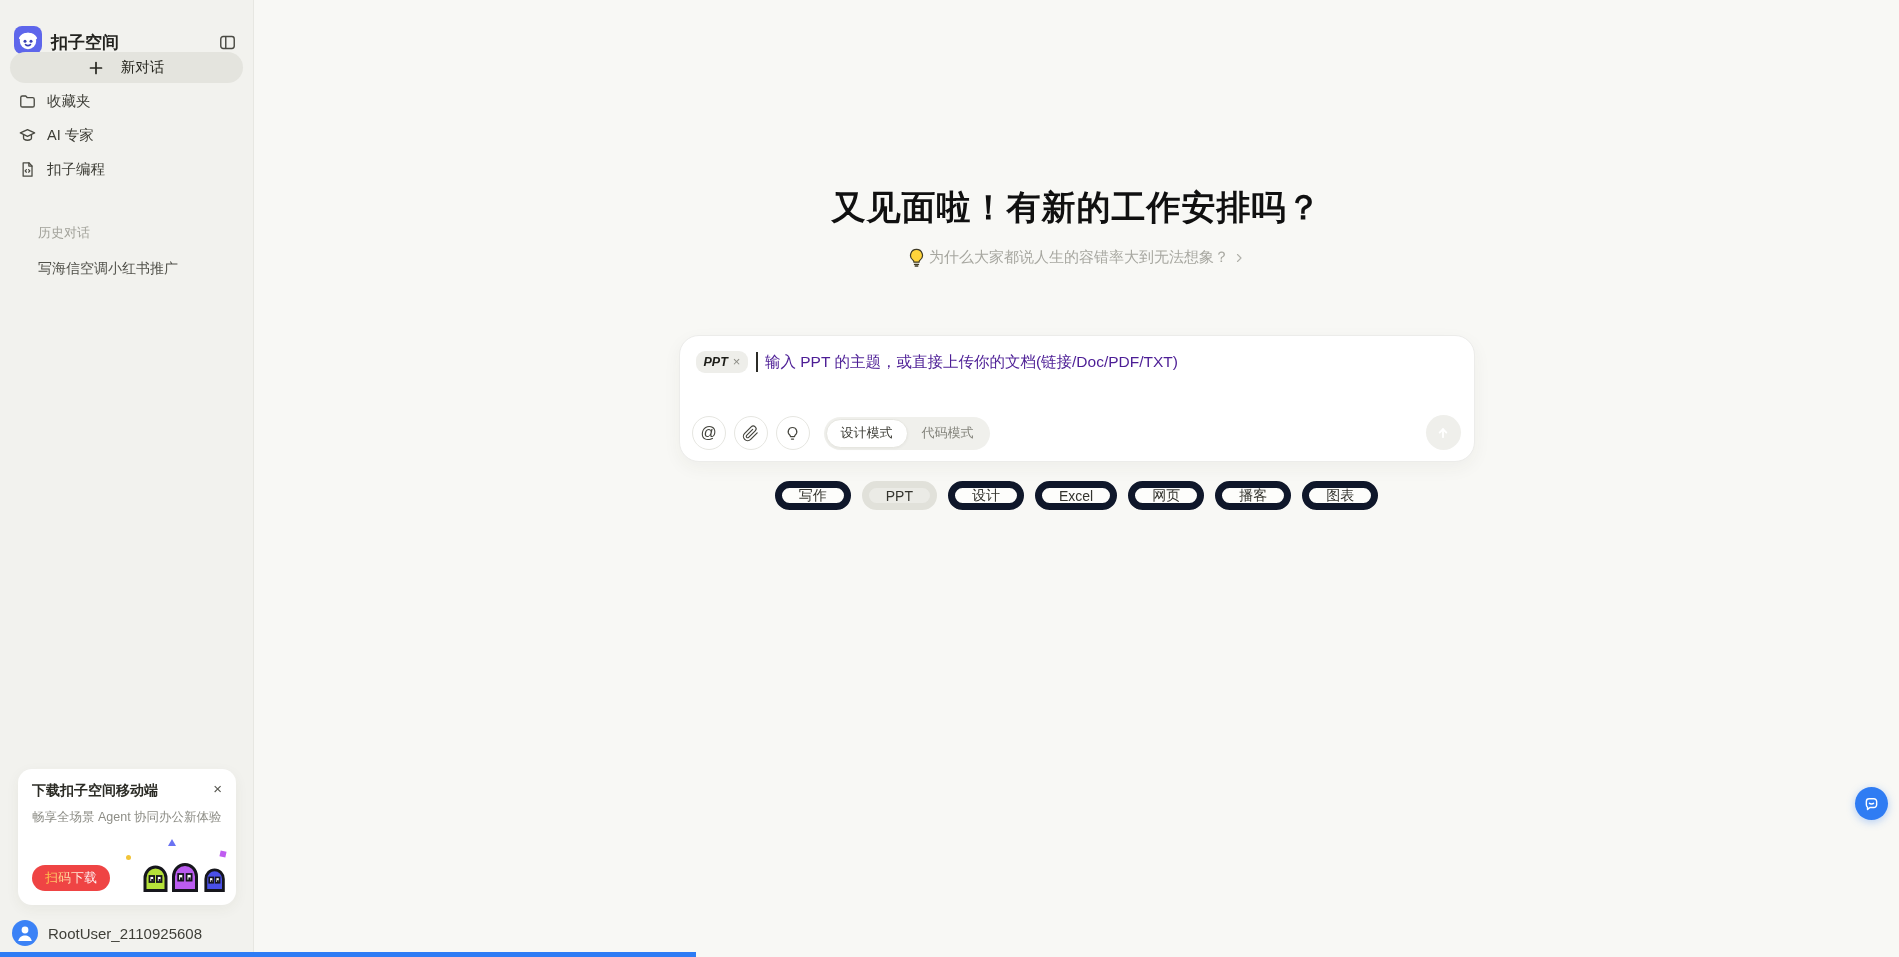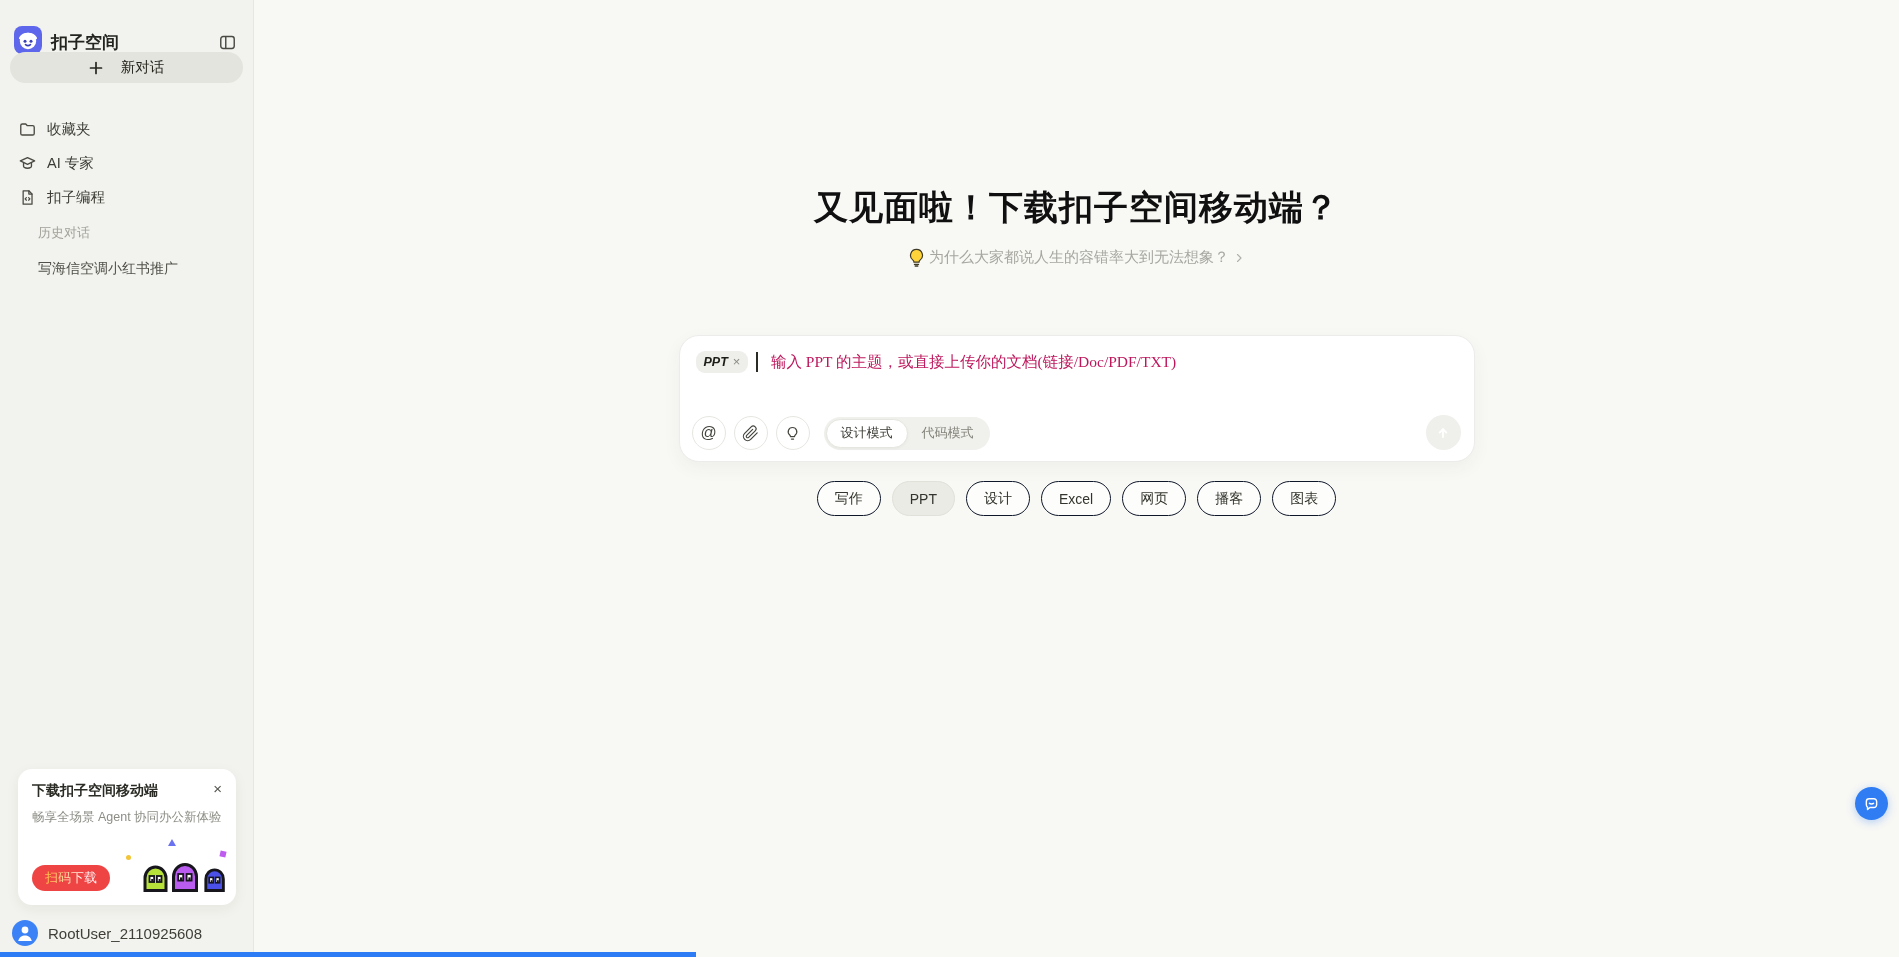--- a/index.html
+++ b/index.html
@@ -12,21 +12,21 @@
     border-right:1px solid #e7e7e2; flex:0 0 254px; }
   .side-top { display:flex; align-items:flex-end; height:54px; padding:0 14px; }
   .logo { width:28px; height:28px; border-radius:8px; background:#5e66eb; position:relative; flex:0 0 28px; }
   .logo svg { position:absolute; inset:0; }
   .app-title { font-size:17px; font-weight:700; color:#23231f; margin-left:9px; flex:1; }
   .panel-toggle { width:24px; height:24px; display:flex; align-items:center; justify-content:center;
     color:#4a4a43; cursor:pointer; border-radius:6px; }
   .new-chat { position:absolute; left:10px; right:10px; top:52px; height:31px; border-radius:16px;
     background:#e4e4de; display:flex; align-items:center; justify-content:center; gap:18px;
     font-size:14.5px; color:#26261f; cursor:pointer; }
-  .nav { position:absolute; top:112px; left:6px; right:6px; }
+  .nav { position:absolute; top:84px; left:6px; right:6px; }
   .nav-item { display:flex; align-items:center; height:34px; padding:0 12px; border-radius:10px;
     gap:10px; font-size:14.5px; color:#3c3c35; cursor:pointer; }
   .nav-item svg { flex:0 0 19px; color:#4a4a42; }
   .section-label { position:absolute; top:224px; left:38px; font-size:13px; color:#a2a29a; }
   .history-item { position:absolute; top:254px; left:26px; right:8px; height:28px; line-height:28px;
     padding-left:12px; font-size:14px; color:#51514a; border-radius:8px; cursor:pointer;
     white-space:nowrap; overflow:hidden; text-overflow:ellipsis; }
 
   
   .promo { position:absolute; left:18px; width:218px; top:769px; height:136px; background:#ffffff;
@@ -63,37 +63,37 @@
   .suggestion .chev { color:#b0b0a9; display:flex; }
 
   .composer { margin-top:68px; width:796px; height:127px; background:#ffffff; border:1px solid #ececе7;
     border:1px solid #ececea; border-radius:20px; box-shadow:0 6px 18px rgba(50,50,30,.05); position:relative; }
   .tag-row { display:flex; align-items:center; padding:15px 16px 0 16px; gap:4px; }
   .tag { display:inline-flex; align-items:center; gap:5px; background:#eeeeea; border-radius:9px;
     height:22px; padding:0 8px; }
   .tag-label { font-size:12.5px; font-weight:700; font-style:italic; color:#1d1d18; }
   .tag-close { font-size:13px; color:#8b8b84; cursor:pointer; line-height:12px; }
   .caret { width:1.5px; height:20px; background:#2b2b26; margin-left:4px; }
-  .placeholder { font-size:15.5px; color:#be185d; margin-left:9px;font-family:Liberation Serif, serif; }
+  .placeholder { font-size:15.5px; color:#4c1d95; margin-left:3px; }
 
   .toolbar { position:absolute; left:12px; right:12px; bottom:11px; display:flex; align-items:center; gap:8px; }
   .tool-btn { width:34px; height:34px; border-radius:50%; border:1px solid #e6e6e1; background:#fff;
     display:flex; align-items:center; justify-content:center; color:#45453e; cursor:pointer; }
   .tool-btn.mention { font-size:16px; font-weight:500; }
   .segment { margin-left:6px; display:flex; align-items:center; background:#f0f0ec; border-radius:17px;
     padding:2px; height:33px; }
   .seg-opt { height:29px; display:flex; align-items:center; padding:4px 14px; border-radius:15px;
     font-size:13px; color:#83837b; cursor:pointer; white-space:nowrap; }
   .seg-opt.selected { background:#fff; border:1px solid #e6e6e0; color:#3a3a33;
     box-shadow:0 1px 3px rgba(0,0,0,.04); }
   .send-btn { position:absolute; right:1px; bottom:0; width:35px; height:35px; border-radius:50%;
     background:#efefeb; display:flex; align-items:center; justify-content:center; cursor:pointer; }
 
   .chips { margin-top:19px; display:flex; gap:11px; }
-  .chip { height:35px; padding:0 17px; border-radius:18px; border:1px solid #0f172a; background:#fdfdfb;
+  .chip { height:29px; padding:0 17px; border-radius:18px; border:7px solid #0f172a; background:#fdfdfb;
     display:flex; align-items:center; font-size:14px; color:#34342e; cursor:pointer; }
   .chip.selected { background:#ebebe6; border-color:#e1e1da; }
 
   
   .chat-fab { position:absolute; right:11px; bottom:137px; width:33px; height:33px; border-radius:50%;
     background:#2f7cf3; display:flex; align-items:center; justify-content:center; cursor:pointer;
     box-shadow:0 2px 8px rgba(47,124,243,.35); }
   .bottom-strip { position:absolute; left:0; bottom:0; width:696px; height:5px; background:#2e7cf5; }
 </style>
 </head>
@@ -199,21 +199,21 @@
         <svg viewBox="0 0 26 26" width="26" height="26">
           <circle cx="13" cy="10" r="3.4" fill="#ffffff"></circle>
           <path d="M6.2 21 c1-4 3.8-5.6 6.8-5.6 s5.8 1.6 6.8 5.6 z" fill="#ffffff"></path>
         </svg>
       </div>
       <div class="user-name">RootUser_2110925608</div>
     </div>
   </aside>
 
   <main class="main">
-    <h1 class="greeting">又见面啦！下载扣子空间移动端？</h1>
+    <h1 class="greeting">又见面啦！有新的工作安排吗？</h1>
 
     <div class="suggestion">
       <svg width="17" height="19" viewBox="0 0 20 22">
         <path d="M10 1.5 a7 7 0 0 1 4.2 12.6 c-.9.7-1.2 1.6-1.2 2.4 h-6 c0-.8-.3-1.7-1.2-2.4 A7 7 0 0 1 10 1.5z" fill="#ffd43b" stroke="#3f3a25" stroke-width="1.4"></path>
         <path d="M7.6 19.2 h4.8 M8.4 21 h3.2" stroke="#3f3a25" stroke-width="1.5" stroke-linecap="round" fill="none"></path>
       </svg>
       <span class="suggestion-text">为什么大家都说人生的容错率大到无法想象？</span>
       <span class="chev">
         <svg width="12" height="12" viewBox="0 0 24 24" fill="none" stroke="currentColor" stroke-width="2.2" stroke-linecap="round" stroke-linejoin="round">
             <path d="M9 5l7 7-7 7"></path>

